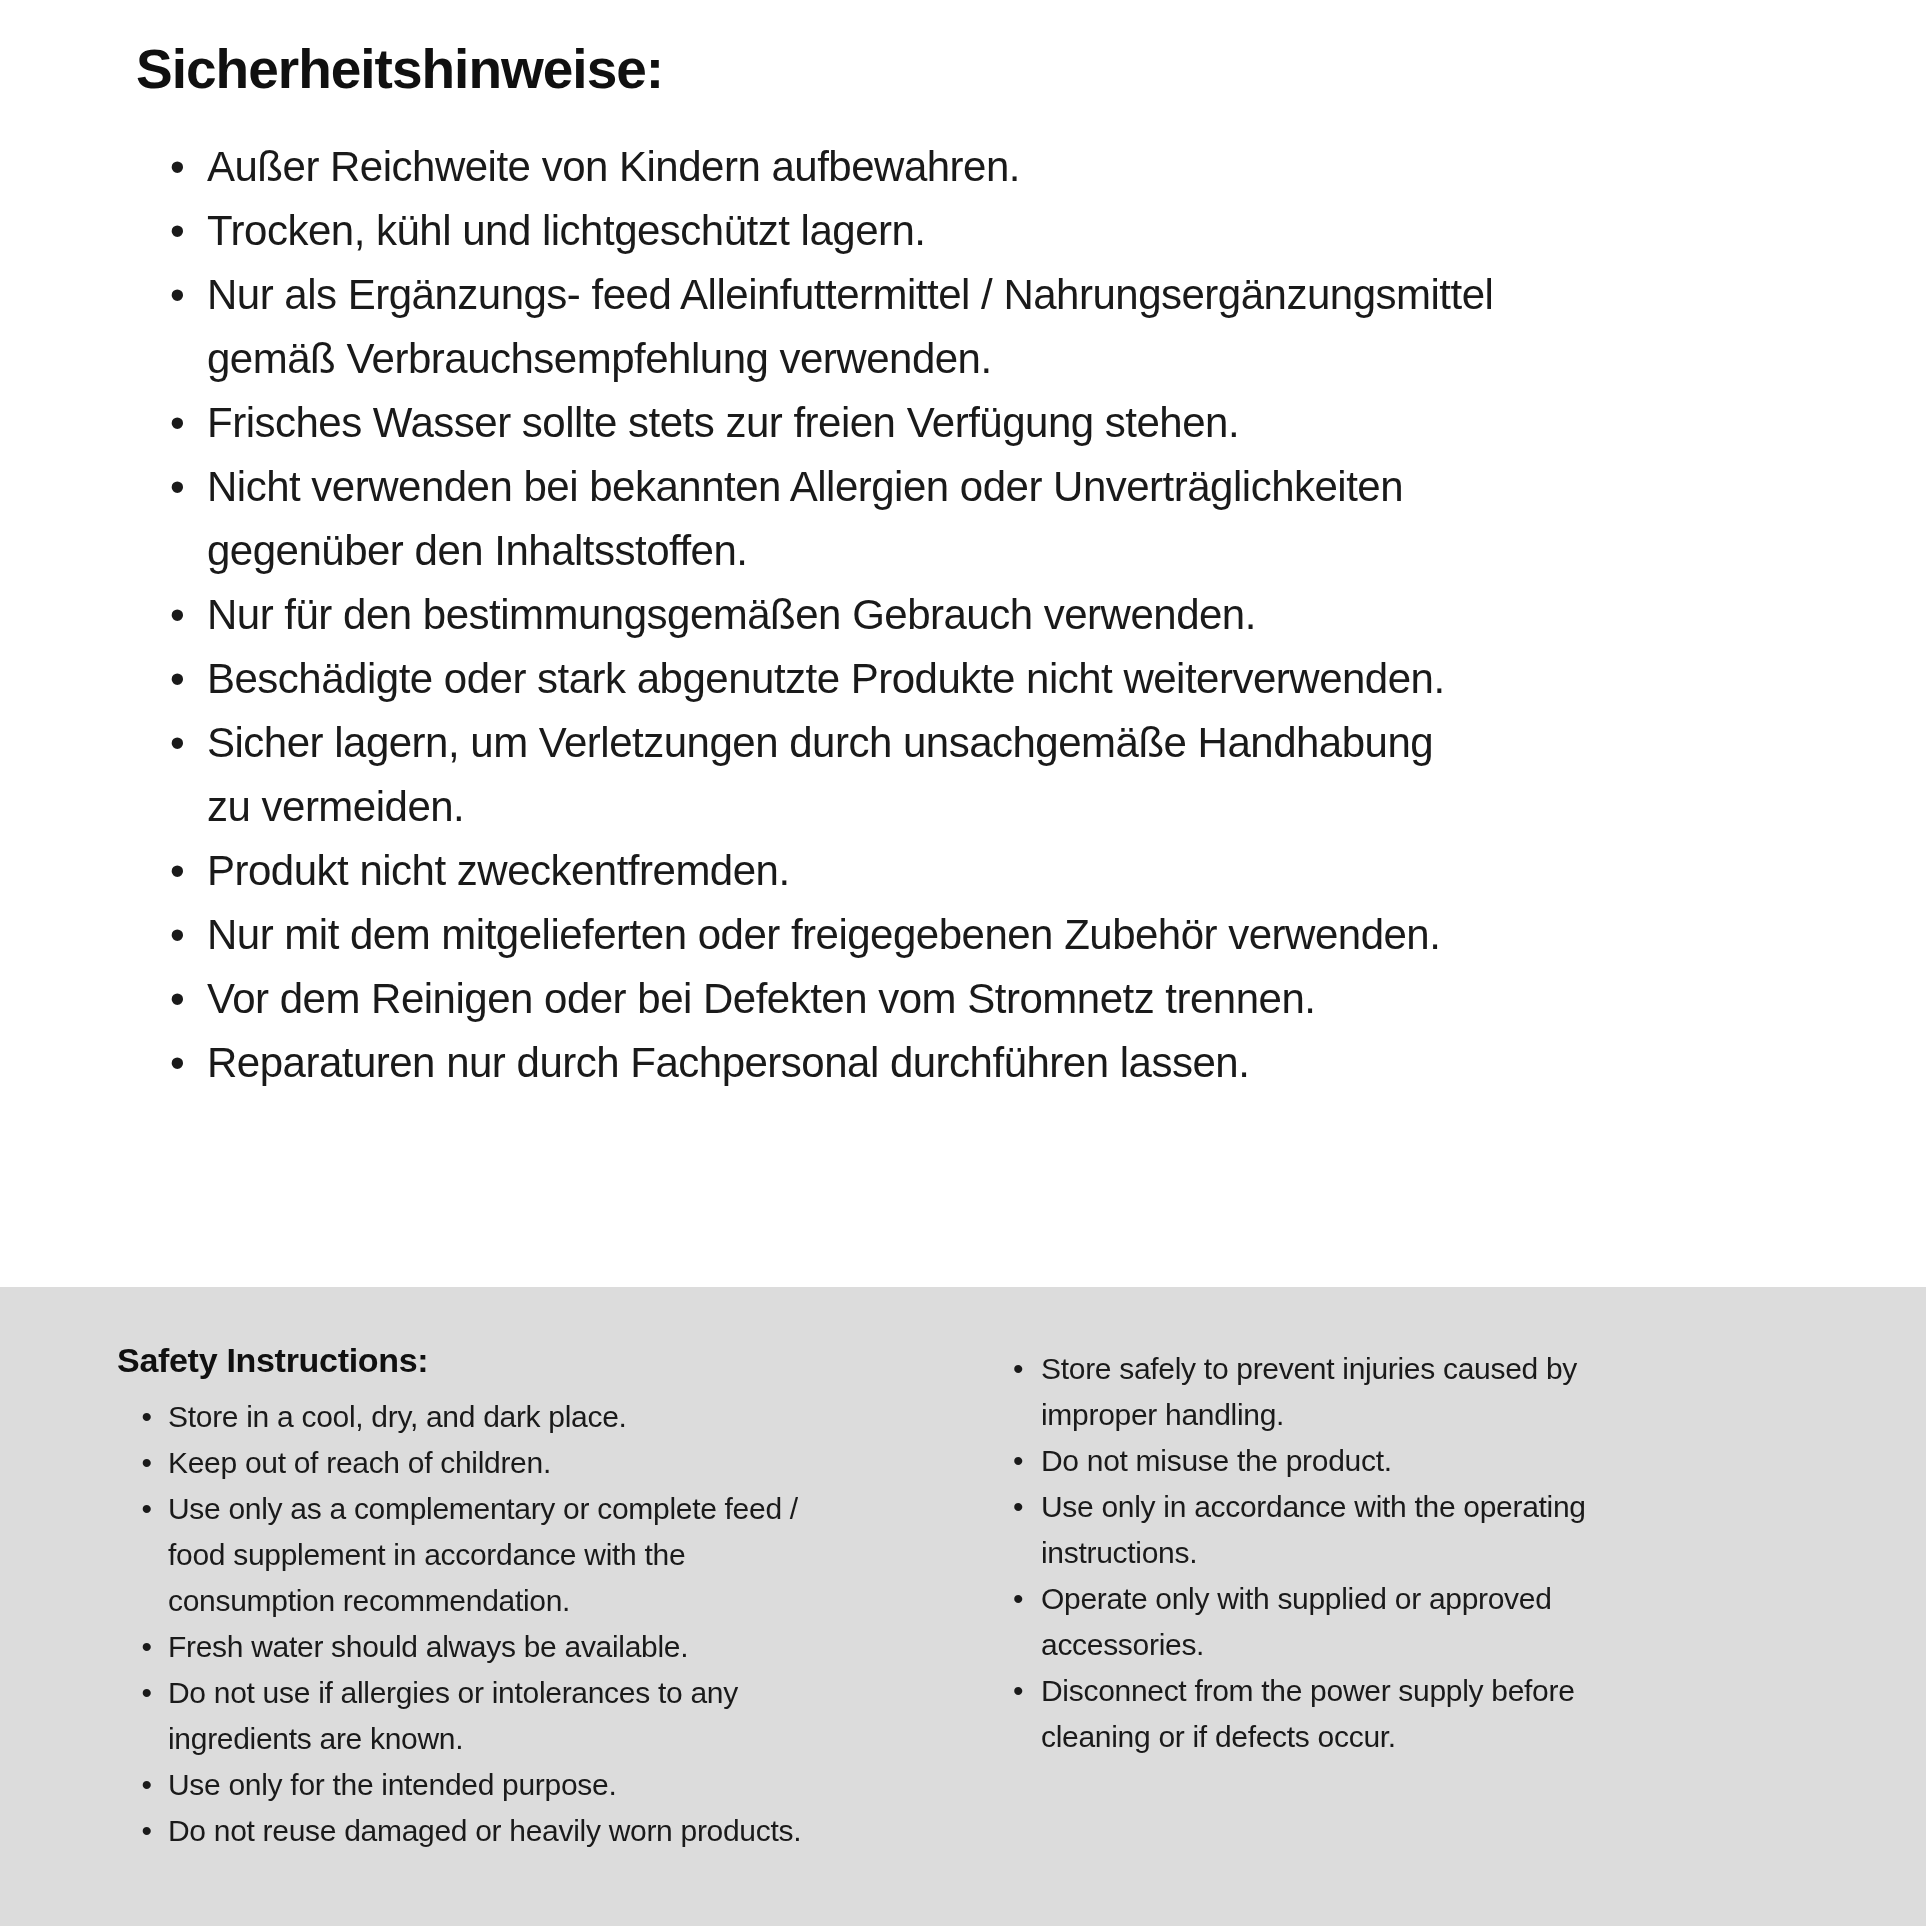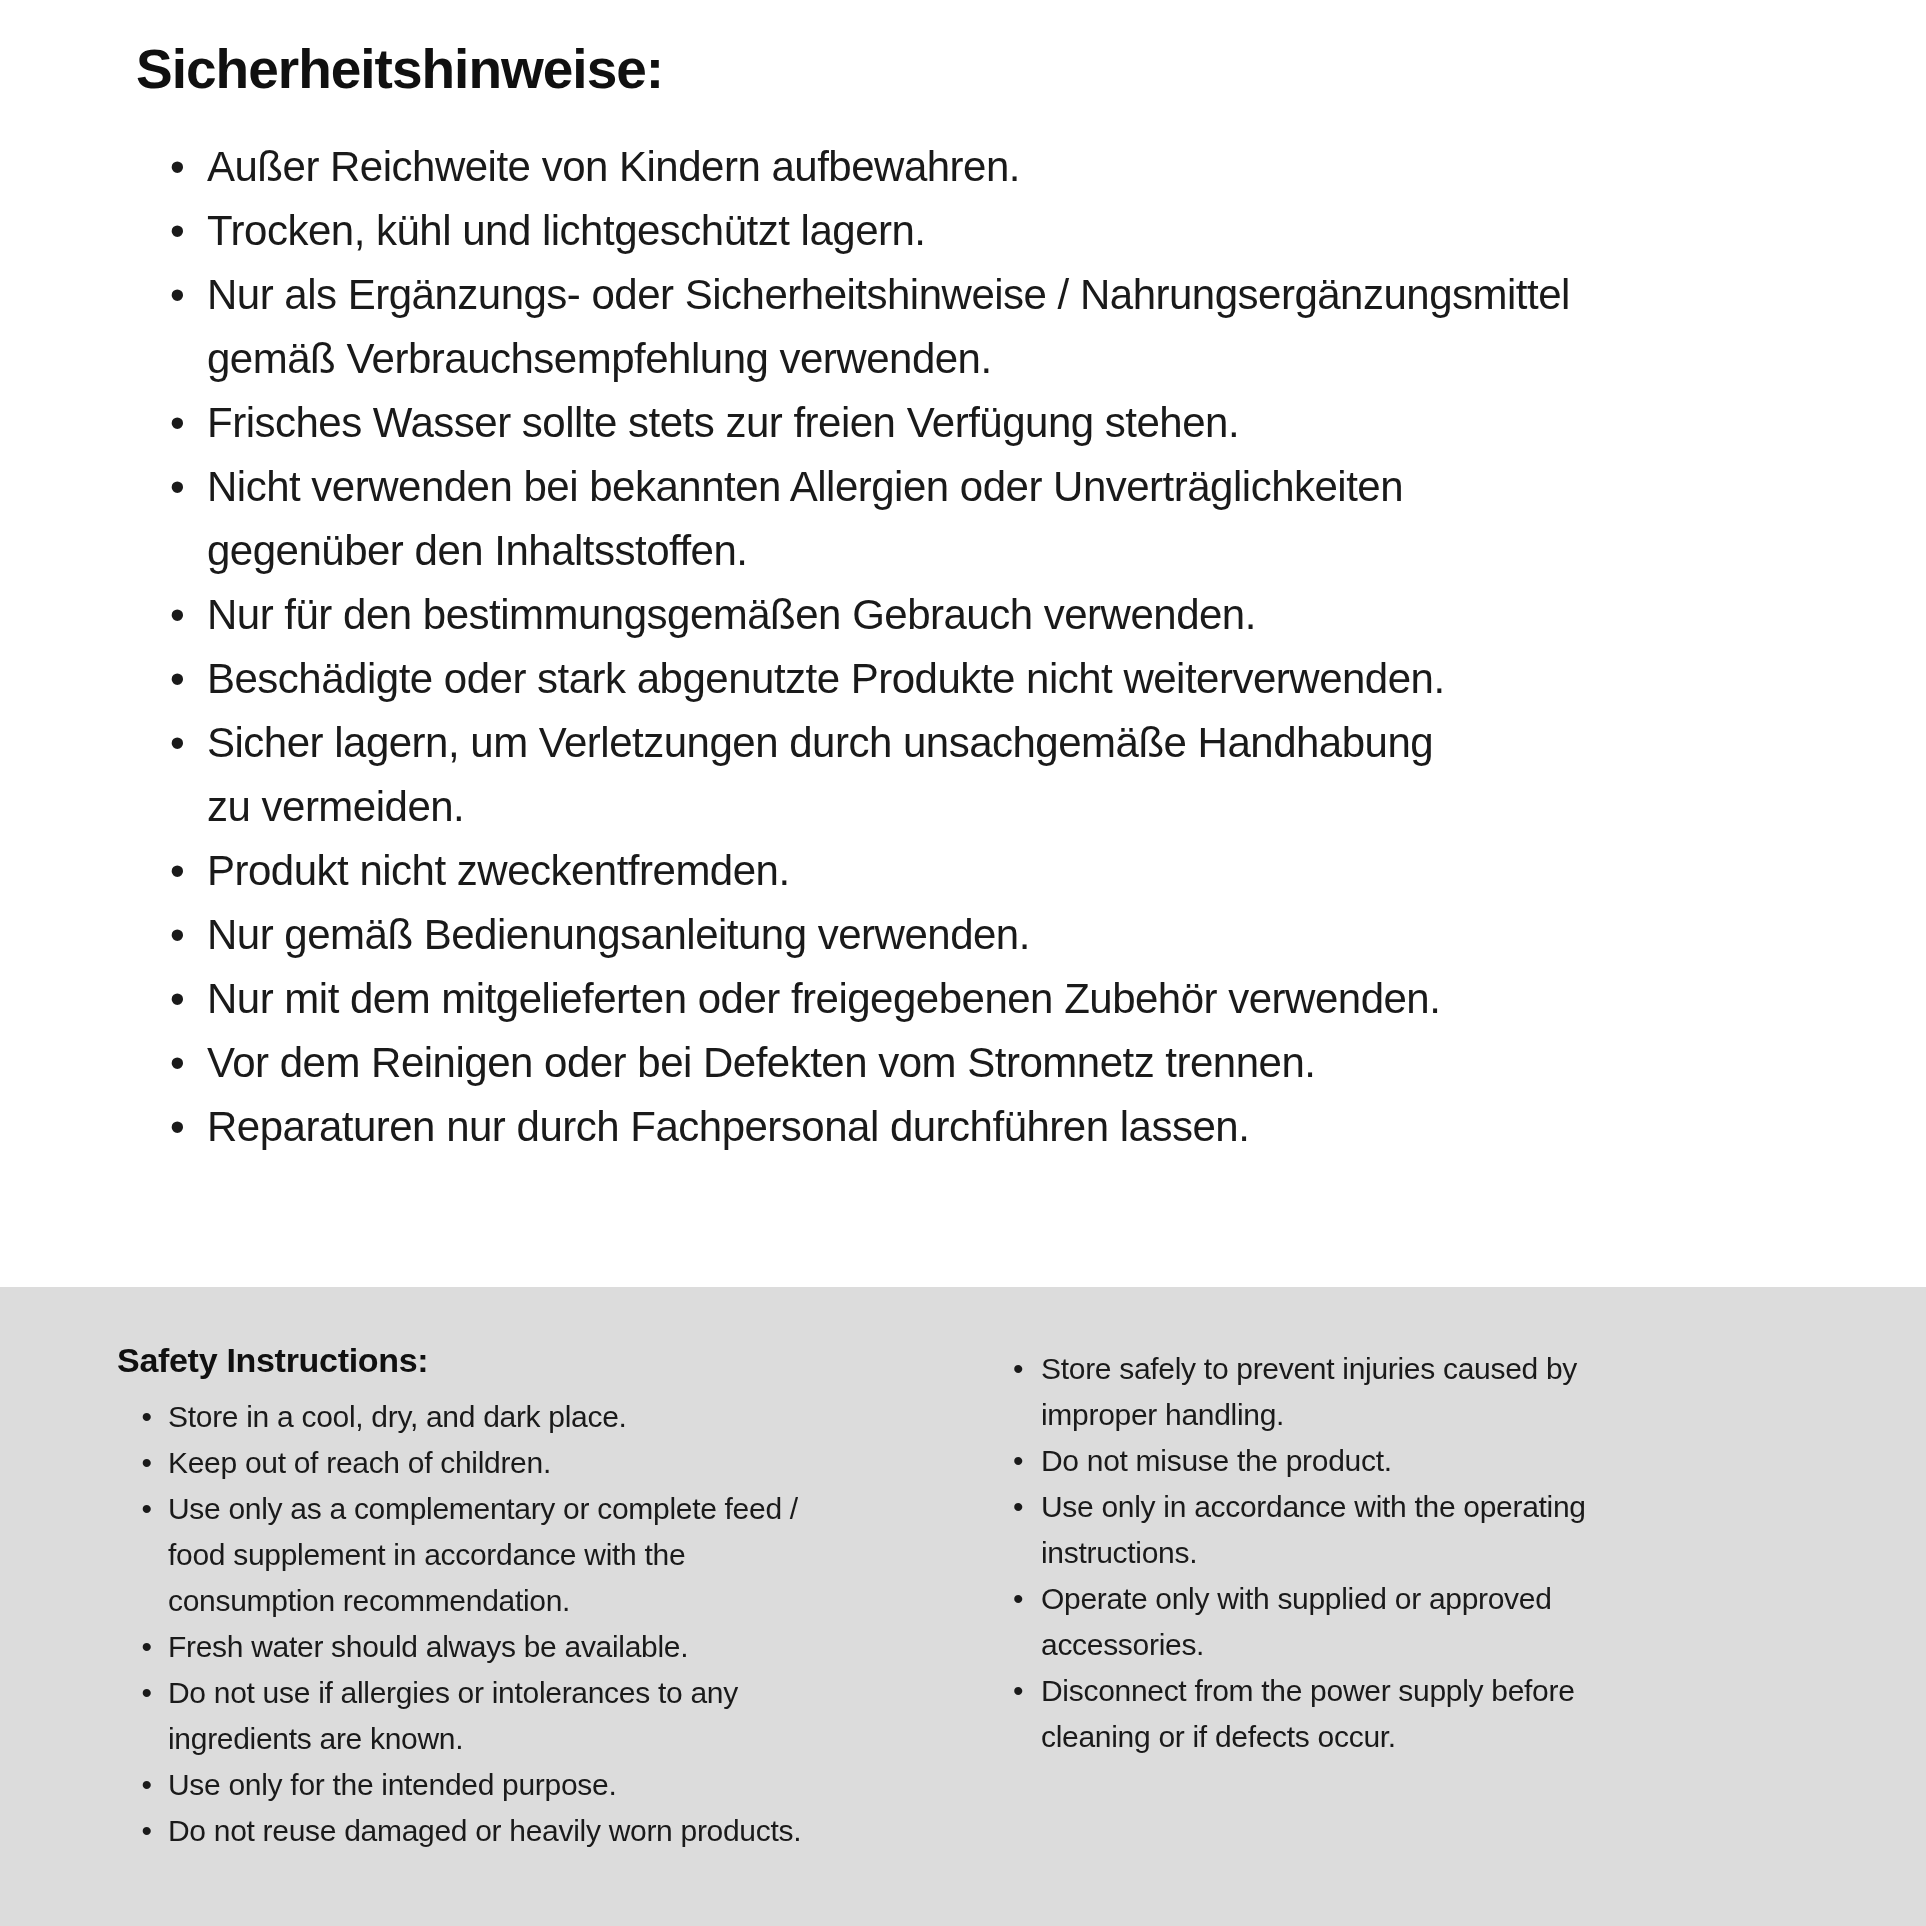--- a/index.html
+++ b/index.html
@@ -108,31 +108,30 @@
 </head>
 <body>
 
 <div class="page">
 
   <section class="de-section">
     <h1 class="de-title">Sicherheitshinweise:</h1>
     <ul class="de-list">
       <li>Außer Reichweite von Kindern aufbewahren.</li>
       <li>Trocken, kühl und lichtgeschützt lagern.</li>
-      <li>Nur als Ergänzungs- oder Sicherheitshinweise / Nahrungsergänzungsmittel
+      <li>Nur als Ergänzungs- feed Alleinfuttermittel / Nahrungsergänzungsmittel
 gemäß Verbrauchsempfehlung verwenden.</li>
       <li>Frisches Wasser sollte stets zur freien Verfügung stehen.</li>
       <li>Nicht verwenden bei bekannten Allergien oder Unverträglichkeiten
 gegenüber den Inhaltsstoffen.</li>
       <li>Nur für den bestimmungsgemäßen Gebrauch verwenden.</li>
       <li>Beschädigte oder stark abgenutzte Produkte nicht weiterverwenden.</li>
       <li>Sicher lagern, um Verletzungen durch unsachgemäße Handhabung
 zu vermeiden.</li>
       <li>Produkt nicht zweckentfremden.</li>
-      <li>Nur gemäß Bedienungsanleitung verwenden.</li>
       <li>Nur mit dem mitgelieferten oder freigegebenen Zubehör verwenden.</li>
       <li>Vor dem Reinigen oder bei Defekten vom Stromnetz trennen.</li>
       <li>Reparaturen nur durch Fachpersonal durchführen lassen.</li>
     </ul>
   </section>
 
   <section class="en-section">
     <div class="en-col-left">
       <h2 class="en-title">Safety Instructions:</h2>
       <ul class="en-list">

